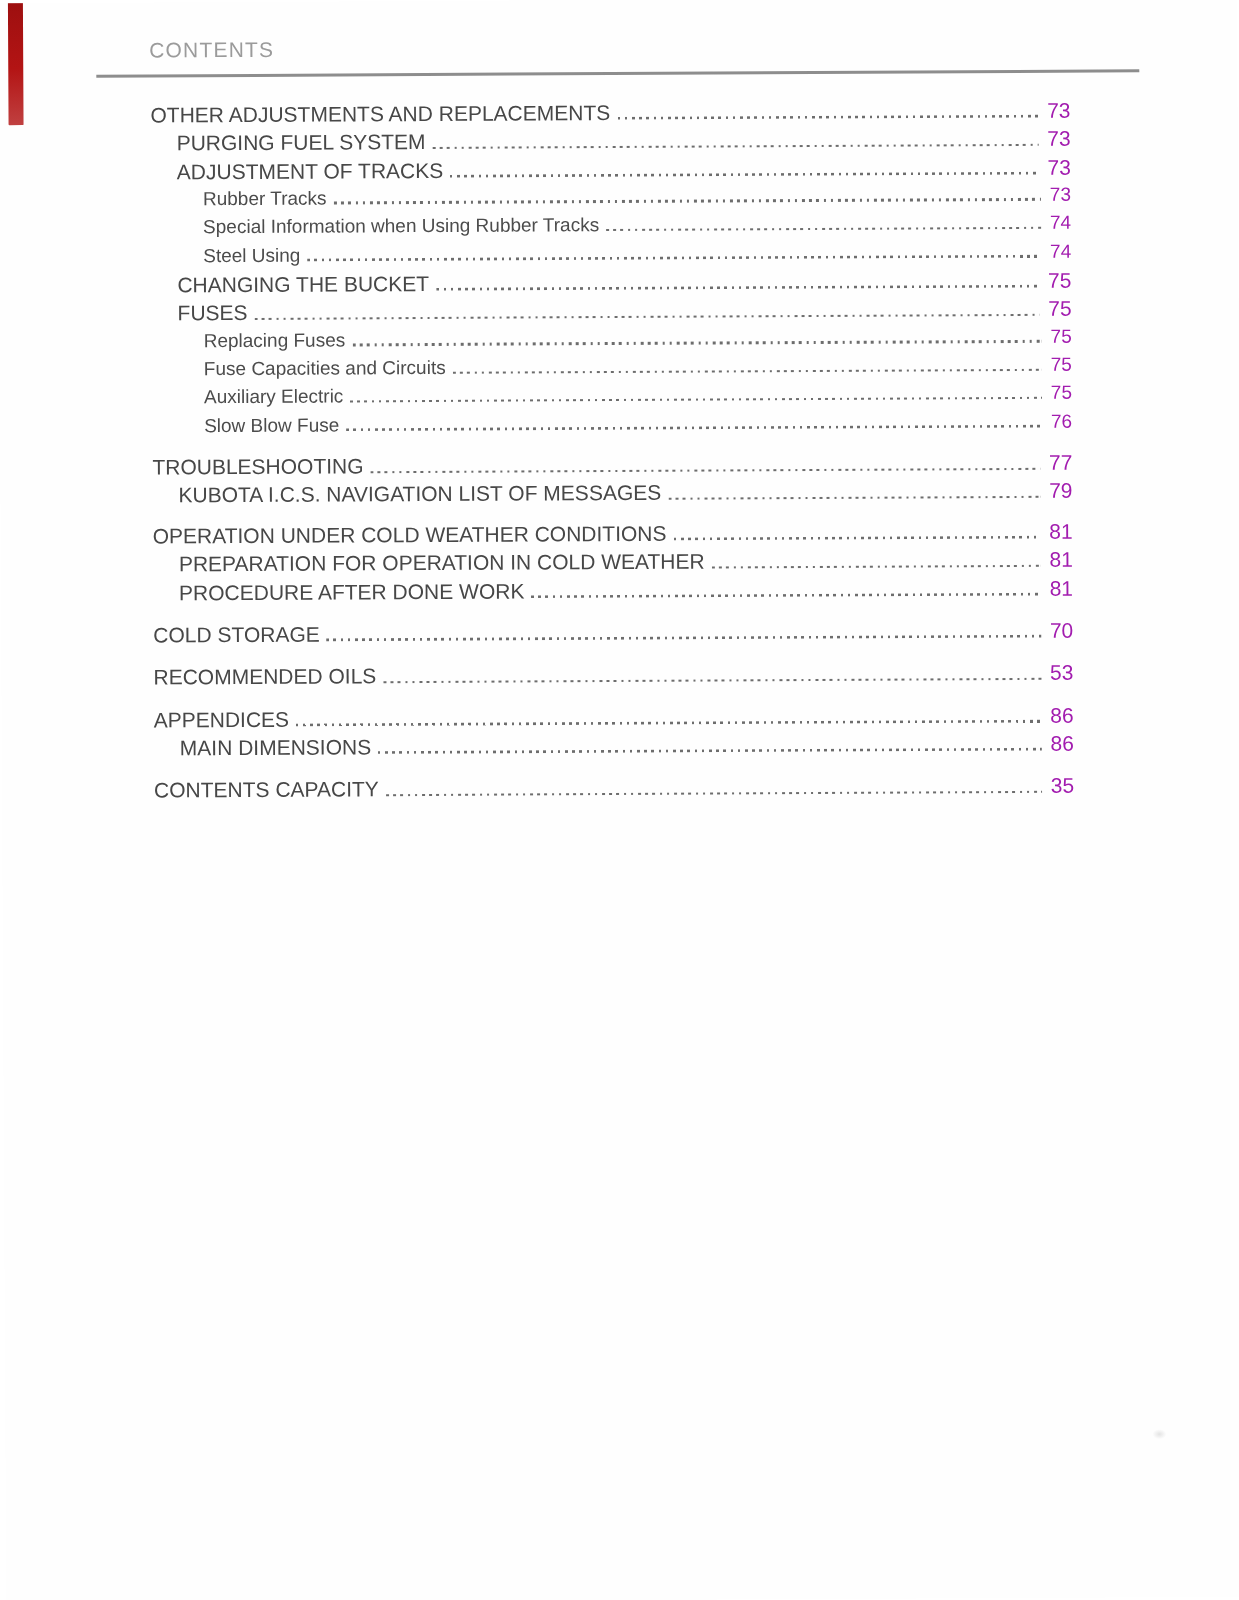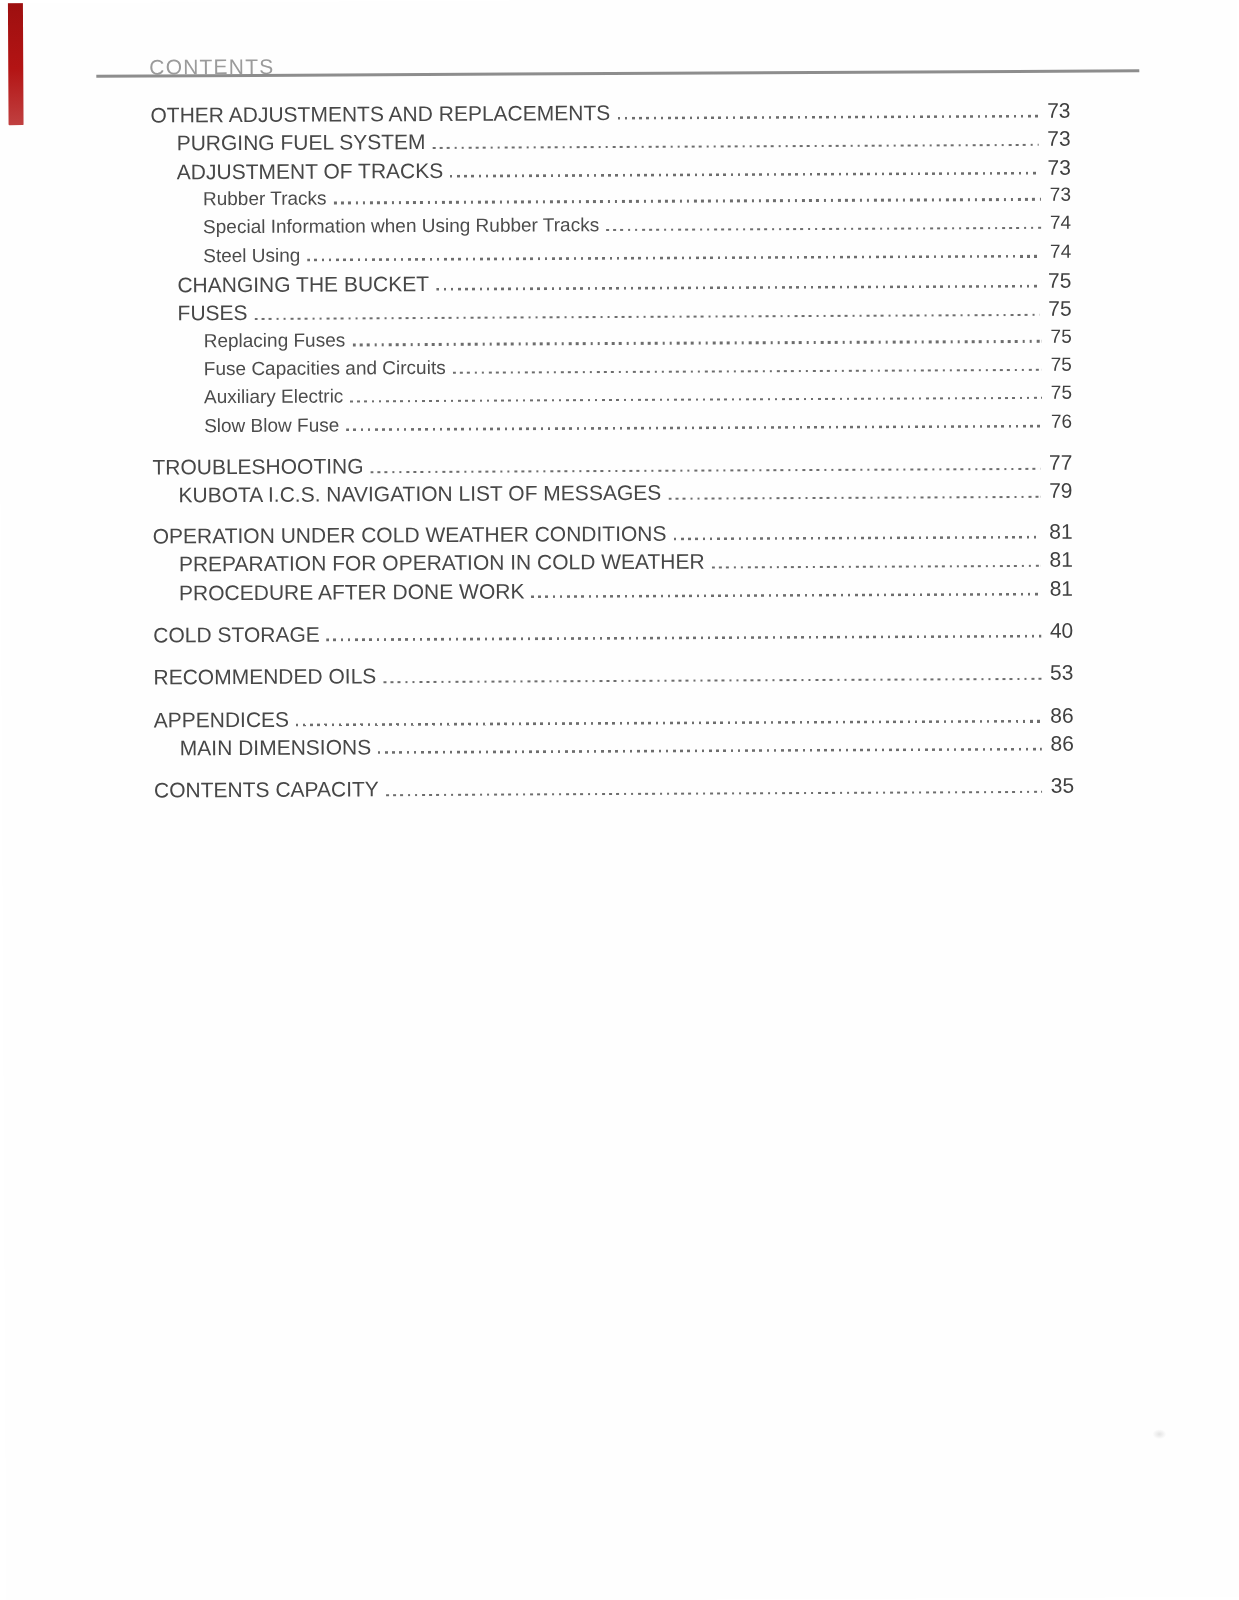--- a/index.html
+++ b/index.html
@@ -24,21 +24,20 @@
     background:linear-gradient(180deg,#9c0f0f 0%,#b31414 55%,#c04040 100%);
     border-radius:1px;
   }
   .contents-header{
     position:absolute;
     left:151px;top:36px;
     font-size:21px;
     letter-spacing:1.2px;
     color:#9b9b9b;
     font-weight:400;
-    margin-top:17px;
   }
   .rule{
     position:absolute;
     left:98px;top:72px;
     width:1043px;height:3px;
     background:#8d8d8d;
   }
   .toc{
     position:absolute;
     left:152px;top:101px;
@@ -59,21 +58,21 @@
   .leader{
     flex:1;
     height:2.6px;
     margin:0 9px 0 7px;
     background-image:repeating-linear-gradient(to right,#6d6d6d 0 2.6px,transparent 2.6px 7.2px);
     background-position:left bottom;
   }
   .pg{
     white-space:nowrap;
     text-align:right;
-    color:#404040;
+    color:#a21caf;
   }
   .smudge{
     position:absolute;
     left:1147px;top:1432px;
     width:14px;height:10px;
     background:radial-gradient(ellipse at center,rgba(160,160,160,0.28),rgba(255,255,255,0) 70%);
   }
 </style>
 </head>
 <body>
@@ -186,21 +185,21 @@
 
     <div class="row l2">
       <span class="lbl">PROCEDURE AFTER DONE WORK</span>
       <span class="leader"></span>
       <span class="pg">81</span>
     </div>
 
     <div class="row l1 gap2">
       <span class="lbl">COLD STORAGE</span>
       <span class="leader"></span>
-      <span class="pg">40</span>
+      <span class="pg">70</span>
     </div>
 
     <div class="row l1 gap2">
       <span class="lbl">RECOMMENDED OILS</span>
       <span class="leader"></span>
       <span class="pg">53</span>
     </div>
 
     <div class="row l1 gap2">
       <span class="lbl">APPENDICES</span>

